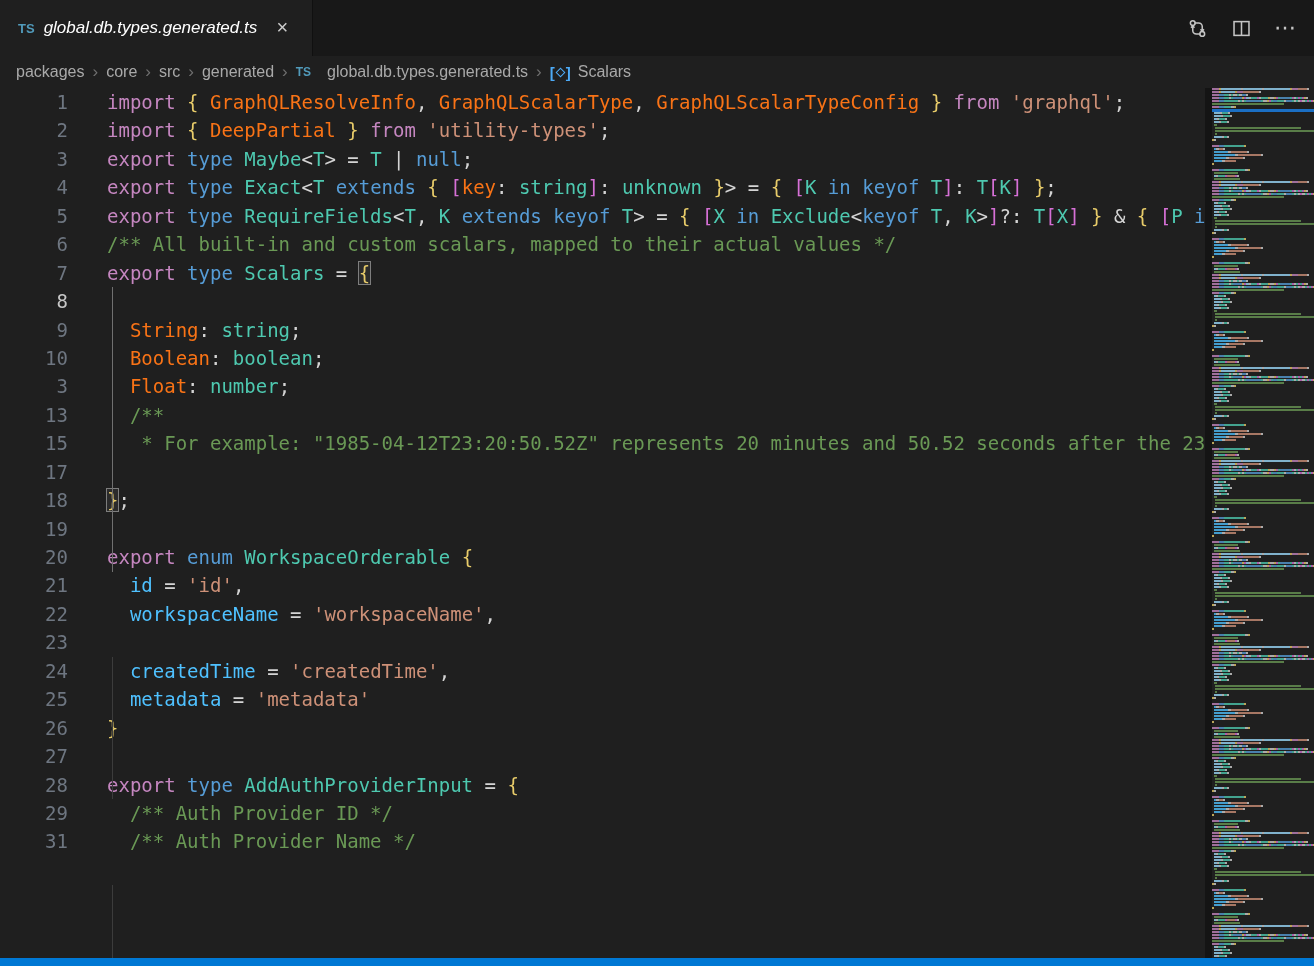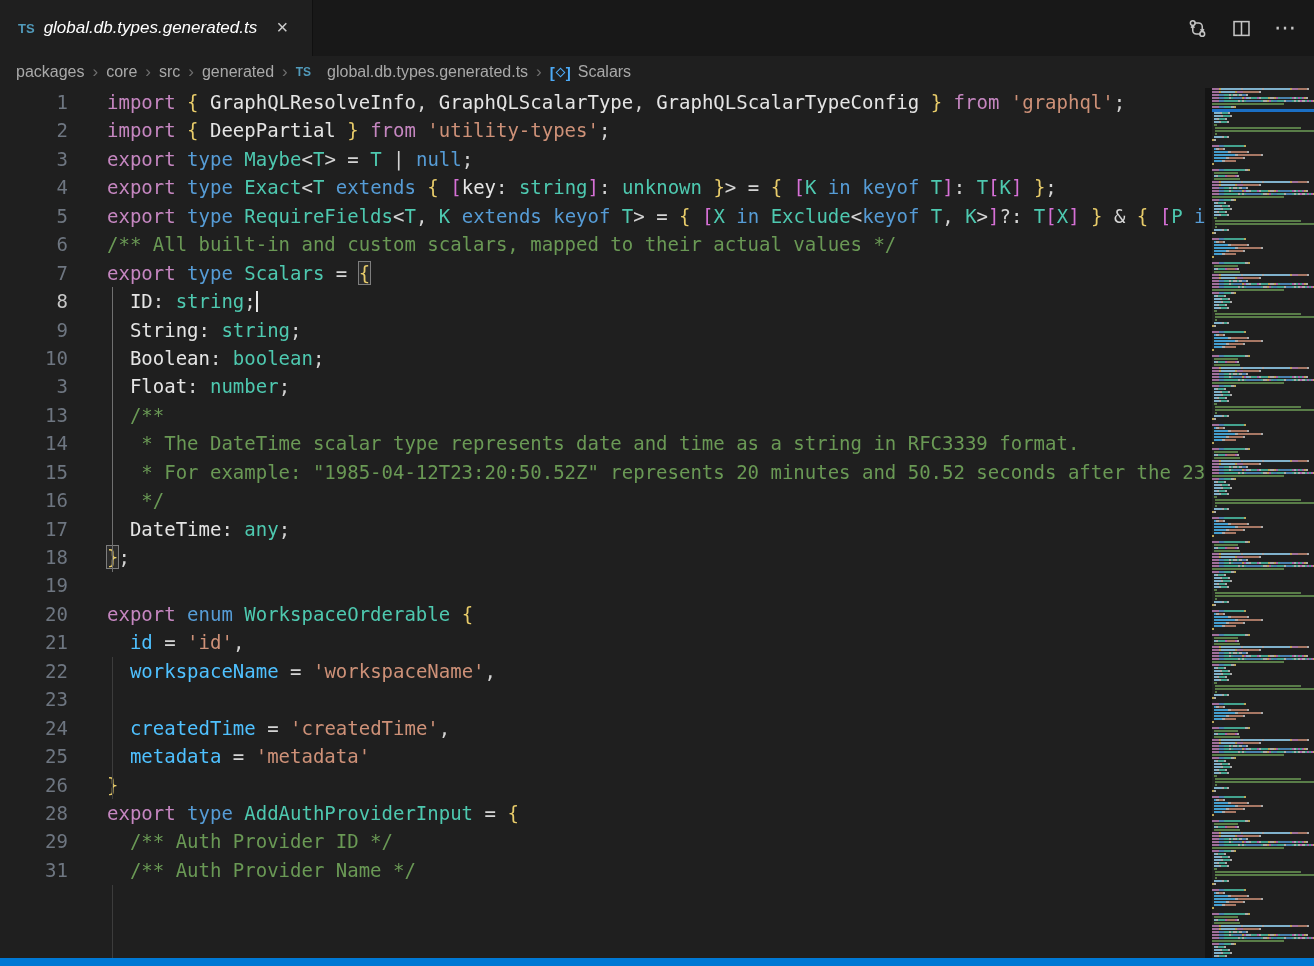--- a/index.html
+++ b/index.html
@@ -43,21 +43,21 @@
   
   .mm-divider { position:absolute; left:1205px; top:0; width:7px; height:870px; background:#141414; }
   .minimap { position:absolute; left:1212px; top:0; width:102px; height:870px; overflow:hidden; background:#1f1f1f; cursor:pointer; }
   .mm-row { height:2px; margin-bottom:1px; white-space:nowrap; overflow:hidden; }
   .mm-row span { display:inline-block; height:2px; opacity:.78; vertical-align:top; }
   .mm-curline { position:absolute; left:0; width:100%; height:3px; background:#1b6fc4; }
 
   
   .statusbar { position:absolute; left:0; bottom:0; width:1314px; height:8px; background:#0078d4; }
 </style>
-<style>.tok-kw{color:#C586C0}.tok-ctl{color:#569CD6}.tok-typ{color:#4EC9B0}.tok-var{color:#e5e5e5}.tok-enm{color:#4FC1FF}.tok-str{color:#CE9178}.tok-com{color:#6A9955}.tok-pun{color:#D4D4D4}.tok-br1{color:#E8CC6A}.tok-br2{color:#D670D6}</style></head>
+<style>.tok-kw{color:#C586C0}.tok-ctl{color:#569CD6}.tok-typ{color:#4EC9B0}.tok-var{color:#f97316}.tok-enm{color:#4FC1FF}.tok-str{color:#CE9178}.tok-com{color:#6A9955}.tok-pun{color:#D4D4D4}.tok-br1{color:#E8CC6A}.tok-br2{color:#D670D6}</style></head>
 <body>
 
 <div id="app">
 
   <div class="tabbar">
     <div class="tab">
       <span class="ts-icon">TS</span>
       <span class="tab-label">global.db.types.generated.ts</span>
       <span class="tab-close">×</span>
     </div>
@@ -104,38 +104,37 @@
 
   <div class="editor">
     <div class="code-pane">
         <div class="line"><span class="ln">1</span><span class="lc"><span class="tok-kw">import </span><span class="tok-br1">{</span><span class="tok-var"> GraphQLResolveInfo</span><span class="tok-pun">,</span><span class="tok-var"> GraphQLScalarType</span><span class="tok-pun">,</span><span class="tok-var"> GraphQLScalarTypeConfig </span><span class="tok-br1">}</span><span class="tok-kw"> from </span><span class="tok-str">'graphql'</span><span class="tok-pun">;</span></span></div>
         <div class="line"><span class="ln">2</span><span class="lc"><span class="tok-kw">import </span><span class="tok-br1">{</span><span class="tok-var"> DeepPartial </span><span class="tok-br1">}</span><span class="tok-kw"> from </span><span class="tok-str">'utility-types'</span><span class="tok-pun">;</span></span></div>
         <div class="line"><span class="ln">3</span><span class="lc"><span class="tok-kw">export </span><span class="tok-ctl">type </span><span class="tok-typ">Maybe</span><span class="tok-pun">&lt;</span><span class="tok-typ">T</span><span class="tok-pun">&gt; = </span><span class="tok-typ">T</span><span class="tok-pun"> | </span><span class="tok-ctl">null</span><span class="tok-pun">;</span></span></div>
         <div class="line"><span class="ln">4</span><span class="lc"><span class="tok-kw">export </span><span class="tok-ctl">type </span><span class="tok-typ">Exact</span><span class="tok-pun">&lt;</span><span class="tok-typ">T</span><span class="tok-ctl"> extends </span><span class="tok-br1">{ </span><span class="tok-br2">[</span><span class="tok-var">key</span><span class="tok-pun">: </span><span class="tok-typ">string</span><span class="tok-br2">]</span><span class="tok-pun">: </span><span class="tok-typ">unknown</span><span class="tok-br1"> }</span><span class="tok-pun">&gt; = </span><span class="tok-br1">{ </span><span class="tok-br2">[</span><span class="tok-typ">K</span><span class="tok-ctl"> in </span><span class="tok-ctl">keyof </span><span class="tok-typ">T</span><span class="tok-br2">]</span><span class="tok-pun">: </span><span class="tok-typ">T</span><span class="tok-br2">[</span><span class="tok-typ">K</span><span class="tok-br2">]</span><span class="tok-br1"> }</span><span class="tok-pun">;</span></span></div>
         <div class="line"><span class="ln">5</span><span class="lc"><span class="tok-kw">export </span><span class="tok-ctl">type </span><span class="tok-typ">RequireFields</span><span class="tok-pun">&lt;</span><span class="tok-typ">T</span><span class="tok-pun">, </span><span class="tok-typ">K</span><span class="tok-ctl"> extends </span><span class="tok-ctl">keyof </span><span class="tok-typ">T</span><span class="tok-pun">&gt; = </span><span class="tok-br1">{ </span><span class="tok-br2">[</span><span class="tok-typ">X</span><span class="tok-ctl"> in </span><span class="tok-typ">Exclude</span><span class="tok-pun">&lt;</span><span class="tok-ctl">keyof </span><span class="tok-typ">T</span><span class="tok-pun">, </span><span class="tok-typ">K</span><span class="tok-pun">&gt;</span><span class="tok-br2">]</span><span class="tok-pun">?: </span><span class="tok-typ">T</span><span class="tok-br2">[</span><span class="tok-typ">X</span><span class="tok-br2">]</span><span class="tok-br1"> }</span><span class="tok-pun"> &amp; </span><span class="tok-br1">{ </span><span class="tok-br2">[</span><span class="tok-typ">P</span><span class="tok-ctl"> in </span></span></div>
         <div class="line"><span class="ln">6</span><span class="lc"><span class="tok-com">/** All built-in and custom scalars, mapped to their actual values */</span></span></div>
         <div class="line"><span class="ln">7</span><span class="lc"><span class="tok-kw">export </span><span class="tok-ctl">type </span><span class="tok-typ">Scalars</span><span class="tok-pun"> = </span><span class="tok-br1 match">{</span></span></div>
-        <div class="line"><span class="ln cur">8</span><span class="lc"><span>  </span><span class="tok-var">ID</span><span class="tok-pun">: </span><span class="tok-typ">string</span><span class="tok-pun">;</span><span class="caret"></span></span></div>
+        <div class="line"><span class="ln cur">8</span></div>
         <div class="line"><span class="ln">9</span><span class="lc"><span>  </span><span class="tok-var">String</span><span class="tok-pun">: </span><span class="tok-typ">string</span><span class="tok-pun">;</span></span></div>
         <div class="line"><span class="ln">10</span><span class="lc"><span>  </span><span class="tok-var">Boolean</span><span class="tok-pun">: </span><span class="tok-typ">boolean</span><span class="tok-pun">;</span></span></div>
         <div class="line"><span class="ln">3</span><span class="lc"><span>  </span><span class="tok-var">Float</span><span class="tok-pun">: </span><span class="tok-typ">number</span><span class="tok-pun">;</span></span></div>
         <div class="line"><span class="ln">13</span><span class="lc"><span>  </span><span class="tok-com">/**</span></span></div>
-        <div class="line"><span class="ln">14</span><span class="lc"><span>   </span><span class="tok-com">* The DateTime scalar type represents date and time as a string in RFC3339 format.</span></span></div>
         <div class="line"><span class="ln">15</span><span class="lc"><span>   </span><span class="tok-com">* For example: "1985-04-12T23:20:50.52Z" represents 20 minutes and 50.52 seconds after the 23rd hour of April 12th, 1985 in UTC.</span></span></div>
-        <div class="line"><span class="ln">16</span><span class="lc"><span>   </span><span class="tok-com">*/</span></span></div>
-        <div class="line"><span class="ln">17</span><span class="lc"><span>  </span><span class="tok-var">DateTime</span><span class="tok-pun">: </span><span class="tok-typ">any</span><span class="tok-pun">;</span></span></div>
+        <div class="line"><span class="ln">17</span></div>
         <div class="line"><span class="ln">18</span><span class="lc"><span class="tok-br1 match">}</span><span class="tok-pun">;</span></span></div>
         <div class="line"><span class="ln">19</span><span class="lc"></span></div>
         <div class="line"><span class="ln">20</span><span class="lc"><span class="tok-kw">export </span><span class="tok-ctl">enum </span><span class="tok-typ">WorkspaceOrderable </span><span class="tok-br1">{</span></span></div>
         <div class="line"><span class="ln">21</span><span class="lc"><span>  </span><span class="tok-enm">id</span><span class="tok-pun"> = </span><span class="tok-str">'id'</span><span class="tok-pun">,</span></span></div>
         <div class="line"><span class="ln">22</span><span class="lc"><span>  </span><span class="tok-enm">workspaceName</span><span class="tok-pun"> = </span><span class="tok-str">'workspaceName'</span><span class="tok-pun">,</span></span></div>
         <div class="line"><span class="ln">23</span></div>
         <div class="line"><span class="ln">24</span><span class="lc"><span>  </span><span class="tok-enm">createdTime</span><span class="tok-pun"> = </span><span class="tok-str">'createdTime'</span><span class="tok-pun">,</span></span></div>
         <div class="line"><span class="ln">25</span><span class="lc"><span>  </span><span class="tok-enm">metadata</span><span class="tok-pun"> = </span><span class="tok-str">'metadata'</span></span></div>
         <div class="line"><span class="ln">26</span><span class="lc"><span class="tok-br1">}</span></span></div>
+        <div class="line"><span class="ln">27</span><span class="lc"></span></div>
         <div class="line"><span class="ln">28</span><span class="lc"><span class="tok-kw">export </span><span class="tok-ctl">type </span><span class="tok-typ">AddAuthProviderInput</span><span class="tok-pun"> = </span><span class="tok-br1">{</span></span></div>
         <div class="line"><span class="ln">29</span><span class="lc"><span>  </span><span class="tok-com">/** Auth Provider ID */</span></span></div>
         <div class="line"><span class="ln">31</span><span class="lc"><span>  </span><span class="tok-com">/** Auth Provider Name */</span></span></div>
         <div class="guide active" style="top: 199.15px; height: 284.5px;"></div>
         <div class="guide" style="top: 569px; height: 142.25px;"></div>
         <div class="guide" style="top: 796.6px; height: 85.35px;"></div>
       </div>
     <div class="mm-divider"></div>
     <div class="minimap">
         <div class="mm-row" style="padding-left: 0px;"><span style="width: 7px; background: rgb(197, 134, 192);"></span><span style="width: 2px; background: rgb(232, 204, 106);"></span><span style="width: 20px; background: rgb(156, 220, 254);"></span><span style="width: 2px; background: rgb(212, 212, 212);"></span><span style="width: 19px; background: rgb(156, 220, 254);"></span><span style="width: 2px; background: rgb(212, 212, 212);"></span><span style="width: 26px; background: rgb(156, 220, 254);"></span><span style="width: 2px; background: rgb(232, 204, 106);"></span><span style="width: 6px; background: rgb(197, 134, 192);"></span><span style="width: 9px; background: rgb(206, 145, 120);"></span><span style="width: 2px; background: rgb(212, 212, 212);"></span></div>

